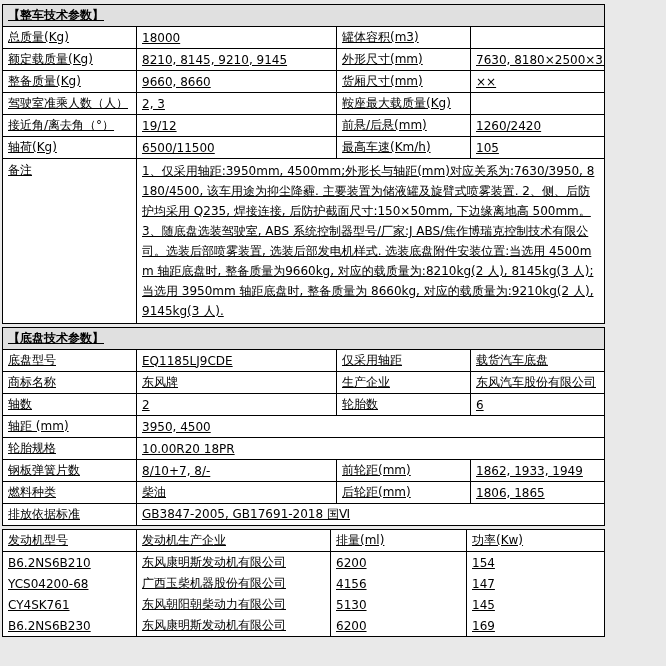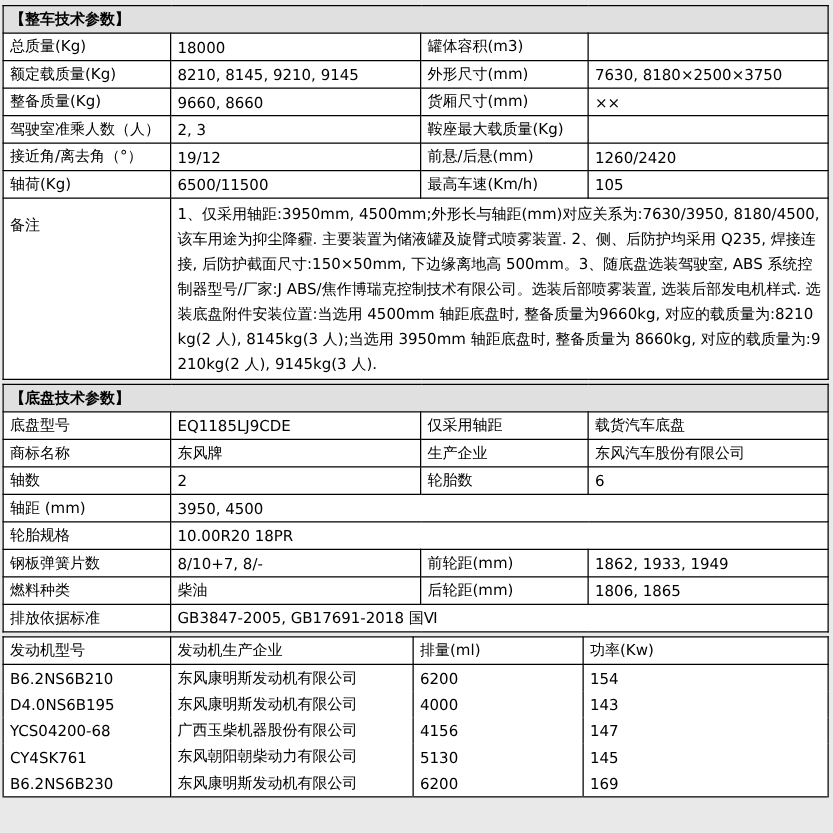--- a/index.html
+++ b/index.html
@@ -6,40 +6,41 @@
   body {
     width:666px; height:666px;
     background:#e9e9e9;
     font-family:"DejaVu Sans", sans-serif;
     font-size:12px; color:#000;
   }
   .wrap { padding:4px 3px 0 2px; }
   table {
     border-collapse:collapse;
     table-layout:fixed;
-    width:661px;
+    width:603px;
     background:#ffffff;
     border:1px solid #000;
     margin-bottom:3px;
+    text-decoration:underline;
   }
   td, th {
     border:1px solid #000;
     padding:1px 5px;
     height:19px;
     vertical-align:middle;
     overflow:hidden;
     white-space:nowrap;
     font-weight:normal;
     text-align:left;
   }
   th.section {
     background:#e0e0e0;
     font-weight:bold;
   }
-  td.rlabel { vertical-align:top; padding-top:13px; }
+  td.rlabel { vertical-align:top; padding-top:3px; }
   td.rtext {
     white-space:normal;
     line-height:20px;
     padding:2px 5px;
     word-break:break-all;
   }
   table.eng tbody td { border-top:none; border-bottom:none; }
 </style>
 </head>
 <body>
@@ -172,26 +173,20 @@
       </tr>
     </thead>
     <tbody>
       <tr>
         <td>B6.2NS6B210</td>
         <td>东风康明斯发动机有限公司</td>
         <td>6200</td>
         <td>154</td>
       </tr>
       <tr>
-        <td>D4.0NS6B195</td>
-        <td>东风康明斯发动机有限公司</td>
-        <td>4000</td>
-        <td>143</td>
-      </tr>
-      <tr>
         <td>YCS04200-68</td>
         <td>广西玉柴机器股份有限公司</td>
         <td>4156</td>
         <td>147</td>
       </tr>
       <tr>
         <td>CY4SK761</td>
         <td>东风朝阳朝柴动力有限公司</td>
         <td>5130</td>
         <td>145</td>

